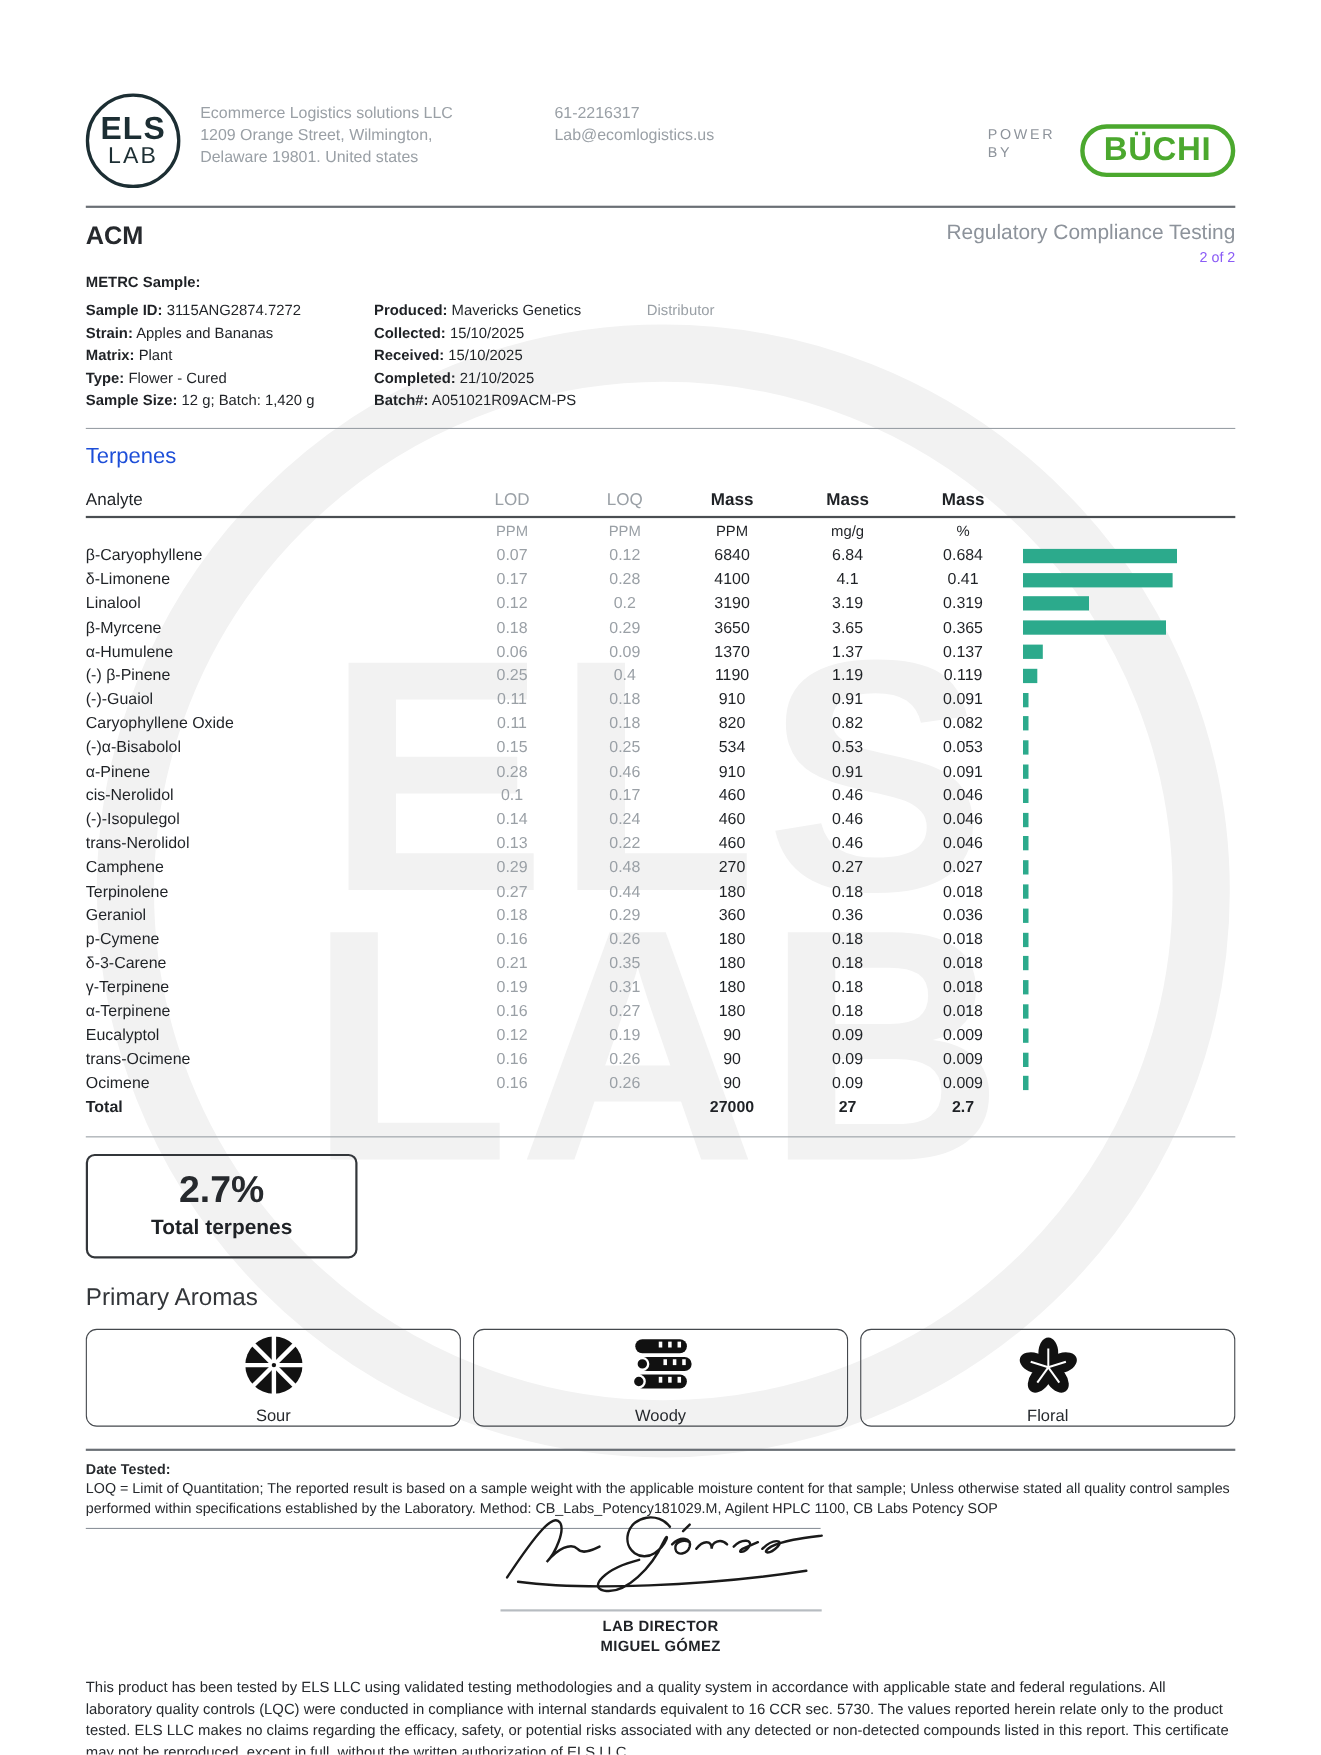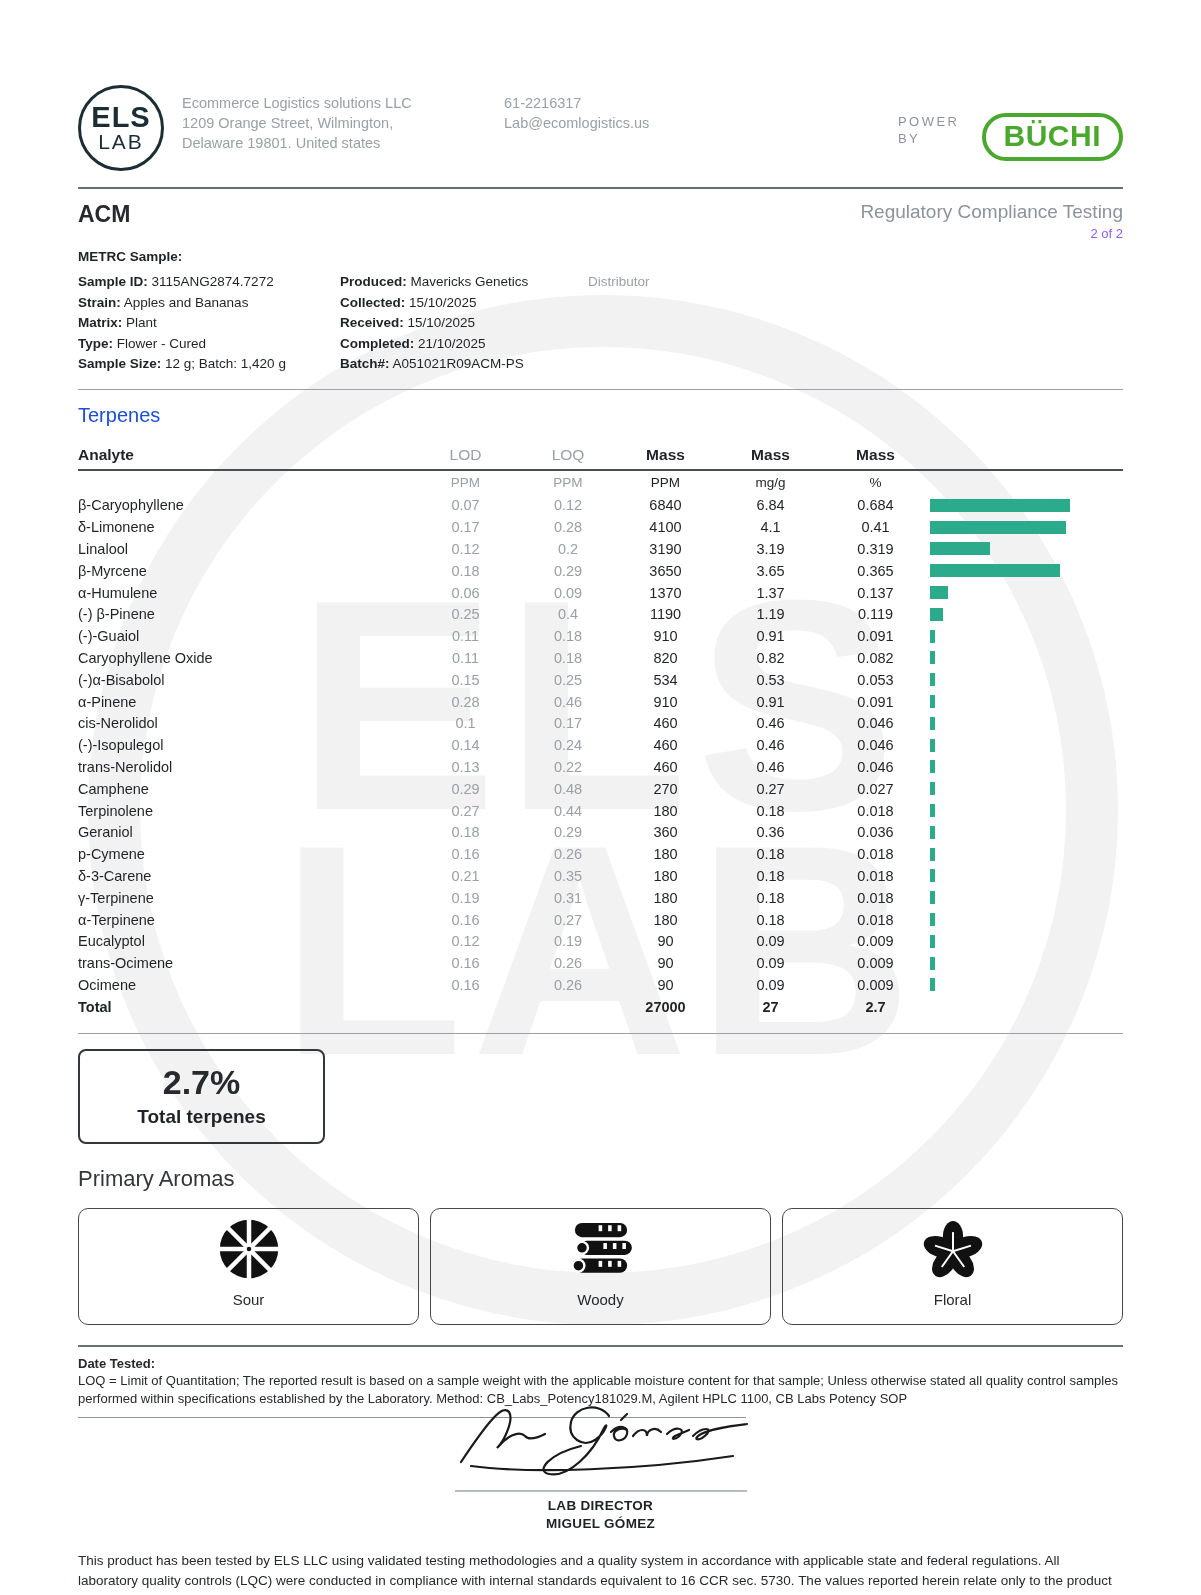--- a/index.html
+++ b/index.html
@@ -36,40 +36,40 @@
   .info-col-left { width:262px; }
   .info-col-mid { width:248px; }
   .info-col-right { color:#9aa0a6; }
   .info-grid b { font-weight:700; }
   .hr-thin { border:none; border-top:1px solid #9aa0a6; margin-top:14px; }
 
   
   .section-title { font-size:20px; color:#1d4ed8; margin-top:14px; }
   .t-row { display:grid; grid-template-columns:330px 115px 90px 105px 105px 105px 1fr; align-items:center; height:21.8px; font-size:14.5px; }
   .t-head { height:30px; margin-top:14px; font-size:15.5px; border-bottom:2px solid #4a4e52; }
-  .t-head .name { font-weight:700; }
+  .t-head .name { font-weight:400; }
   .t-head .mass { font-weight:600; }
   .t-units { height:24px; font-size:13.5px; }
   .c { text-align:center; }
   .c.name { text-align:left; }
   .gray { color:#9aa0a6; }
   .barcell { padding-left:2px; }
   .barcell i { display:block; height:13px; background:#2caa8c; }
   .t-total { font-weight:700; height:23px; }
   .hr-after-table { border:none; border-top:1px solid #9aa0a6; margin-top:14px; }
 
   
   .total-box { margin-top:15px; width:247px; border:2px solid #33363a; border-radius:8px; text-align:center; padding:12px 0 14px 0; }
   .total-box .pct { font-size:34px; font-weight:700; color:#26292d; }
   .total-box .lbl { font-size:19px; font-weight:700; margin-top:4px; }
 
   
   .aromas-title { font-size:22px; color:#33363a; margin-top:22px; }
   .cards { display:flex; gap:11px; margin-top:16px; }
-  .card { flex:1; border:1.5px solid #44484d; border-radius:10px; height:117px; display:flex; flex-direction:column; align-items:center; justify-content:flex-end; padding-bottom:16px; }
+  .card { flex:1; border:1.5px solid #44484d; border-radius:10px; height:89px; display:flex; flex-direction:column; align-items:center; justify-content:flex-end; padding-bottom:0; }
   .card svg { margin-bottom:6px; }
   .card .card-label { font-size:15px; color:#26292d; }
 
   
   .hr-thick { border:none; border-top:2px solid #6a6f75; margin-top:20px; }
   .foot { margin-top:8px; font-size:13px; line-height:17.5px; color:#26292d; }
   .foot b { font-weight:700; }
   .hr-foot { border:none; border-top:1px solid #8d939b; margin-top:10px; width:668px; }
   .sig-wrap { text-align:center; margin-top:-32px; }
   .sig-line { width:292px; border-top:2px solid #b7bcc1; margin:4px auto 6px auto; }

